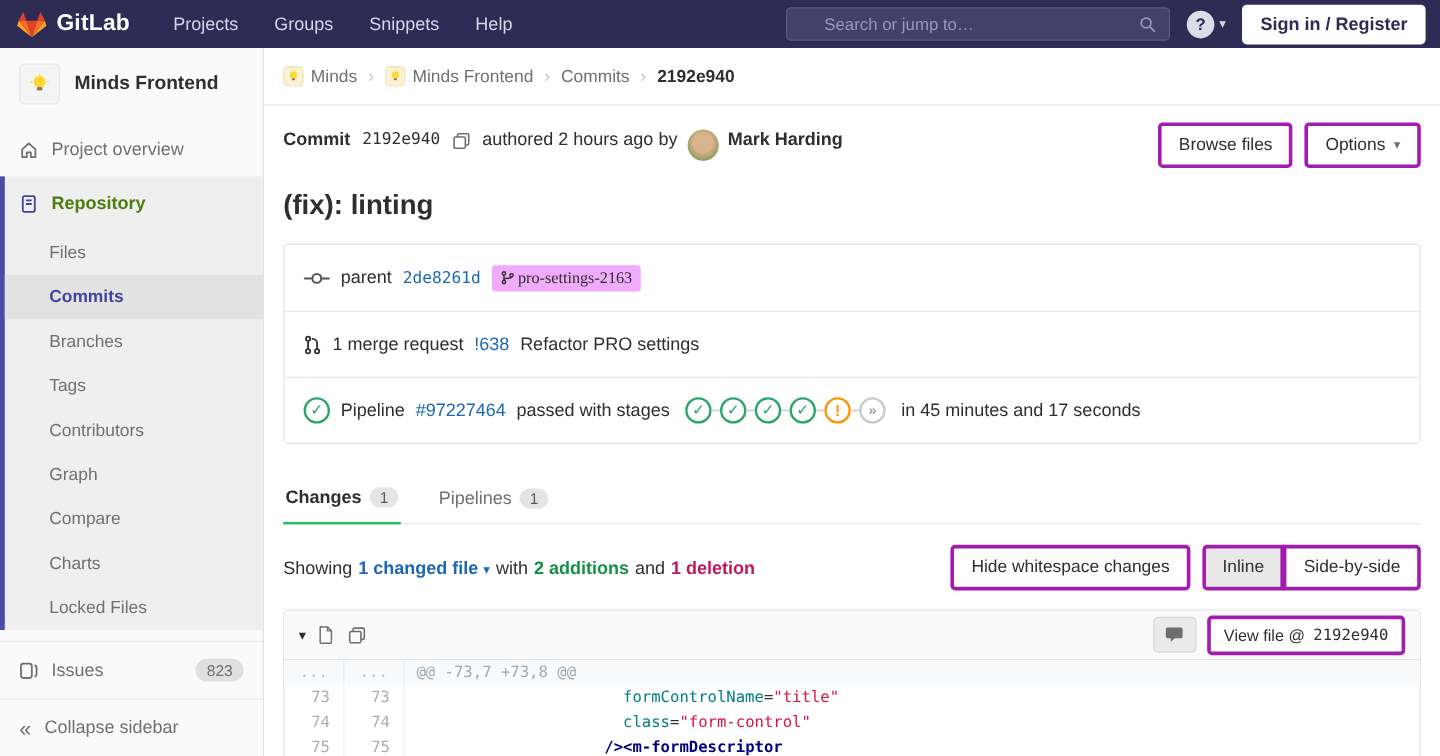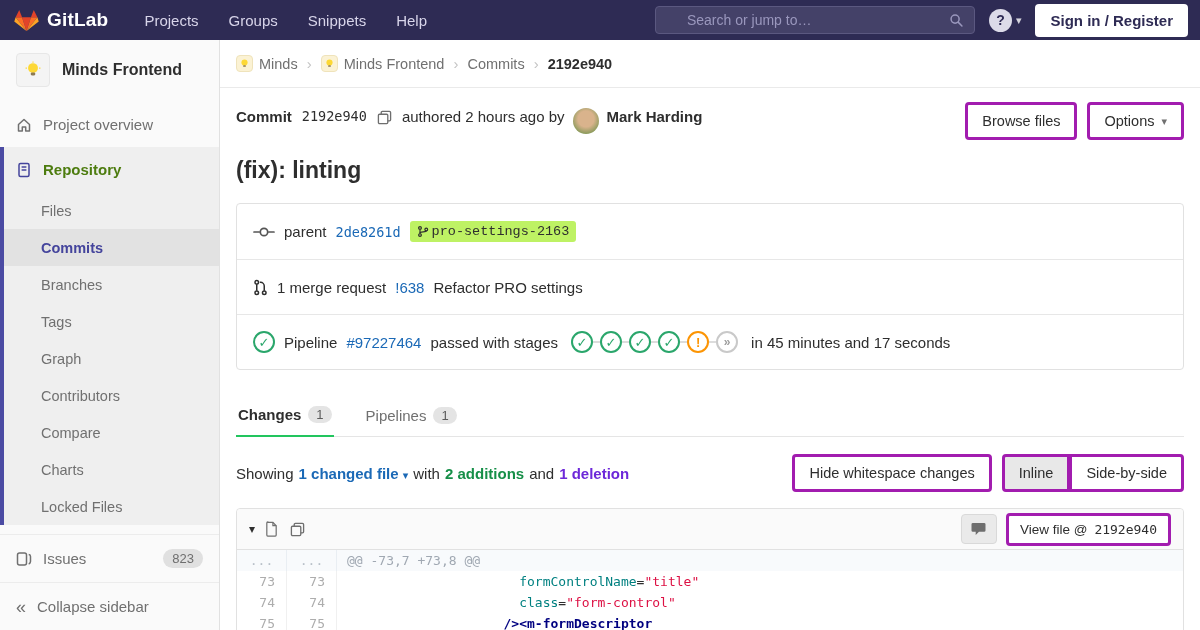--- a/index.html
+++ b/index.html
@@ -117,22 +117,22 @@
   .btn .caret { color:#707070; }
 
   .commit-title { font-size:23px; font-weight:bold; margin:17px 0 19px; }
 
   .commit-box { border:1px solid #e1e1e1; border-radius:4px; }
   .cb-row { display:flex; align-items:center; gap:9px; padding:0 16px; height:55px; font-size:15px; }
   .cb-row + .cb-row { border-top:1px solid #e7e7e7; }
   .link { color:#1b69b6; cursor:pointer; text-decoration:none; }
   .branch-badge {
     display:inline-flex; align-items:center; gap:3px;
-    background:#bef264; border-radius:3px; padding:3px 7px; cursor:pointer;
-    font-family:Liberation Mono, monospace; font-size:13.5px; color:#2e2e2e;
+    background:#f0abfc; border-radius:3px; padding:3px 7px; cursor:pointer;
+    font-family:Liberation Serif, serif; font-size:13.5px; color:#2e2e2e;
   }
   .status-icon {
     width:22px; height:22px; border-radius:50%; border:2px solid; background:#fff;
     display:inline-flex; align-items:center; justify-content:center; flex:none;
     font-weight:bold; font-size:13px; cursor:pointer;
   }
   .status-icon.success { border-color:#2aa66b; color:#2aa66b; }
   .status-icon.warning { border-color:#fc9403; color:#fc9403; }
   .status-icon.more { border-color:#c9c9c9; color:#9e9e9e; font-size:12px; }
   .mini-graph { display:inline-flex; align-items:center; margin:0 4px; }
@@ -140,21 +140,21 @@
 
   .tabs { margin-top:25px; display:flex; gap:30px; border-bottom:1px solid #e5e5e5; }
   .tab { display:flex; align-items:center; gap:7px; padding:11px 2px 12px; cursor:pointer; color:#707070; font-size:15px; }
   .tab.active { color:#2e2e2e; font-weight:bold; border-bottom:2px solid #22c55e; margin-bottom:-1px; }
   .tab-badge { background:#e4e4e4; color:#5c5c5c; border-radius:10px; padding:1px 8px; font-size:13px; font-weight:normal; }
 
   .diff-toolbar { margin:17px 0 16px; display:flex; align-items:center; justify-content:space-between; }
   .dt-left { font-size:15px; display:flex; align-items:center; gap:5px; }
   .bold-link { color:#1b69b6; font-weight:bold; cursor:pointer; }
   .additions { color:#168f48; font-weight:bold; }
-  .deletions { color:#6d28d9; font-weight:bold; }
+  .deletions { color:#be185d; font-weight:bold; }
   .dt-right { display:flex; align-items:center; gap:10px; }
   .btn-group { display:inline-flex; }
   .btn-group .btn { border-radius:0; margin-left:-1px; }
   .btn-group .btn:first-child { border-radius:4px 0 0 4px; margin-left:0; }
   .btn-group .btn:last-child { border-radius:0 4px 4px 0; }
   .btn.pressed { background:#e8e8e8; }
 
   .diff-box { border:1px solid #e1e1e1; border-radius:4px 4px 0 0; }
   .diff-head {
     background:#fafafa; border-bottom:1px solid #e1e1e1; border-radius:4px 4px 0 0;
@@ -251,22 +251,22 @@
           <line x1="5.6" y1="5" x2="10.4" y2="5"></line>
             <line x1="5.6" y1="8" x2="10.4" y2="8"></line>
         </svg>
         <span class="label">Repository</span>
       </div>
       <div>
           <div class="sub-item">Files</div>
           <div class="sub-item active">Commits</div>
           <div class="sub-item">Branches</div>
           <div class="sub-item">Tags</div>
+          <div class="sub-item">Contributors</div>
           <div class="sub-item">Graph</div>
-          <div class="sub-item">Contributors</div>
           <div class="sub-item">Compare</div>
           <div class="sub-item">Charts</div>
           <div class="sub-item">Locked Files</div>
         </div>
     </div>
     <div class="side-item issues-item">
       <svg viewBox="0 0 16 16" width="16" height="16" fill="none" stroke="#707070" stroke-width="1.5">
         <rect x="1.5" y="2" width="9" height="12" rx="2"></rect>
         <path d="M12.7 3.6 a2 2 0 0 1 1.8 2 v5 a2.6 2.6 0 0 1 -1.8 2.4"></path>
       </svg>

